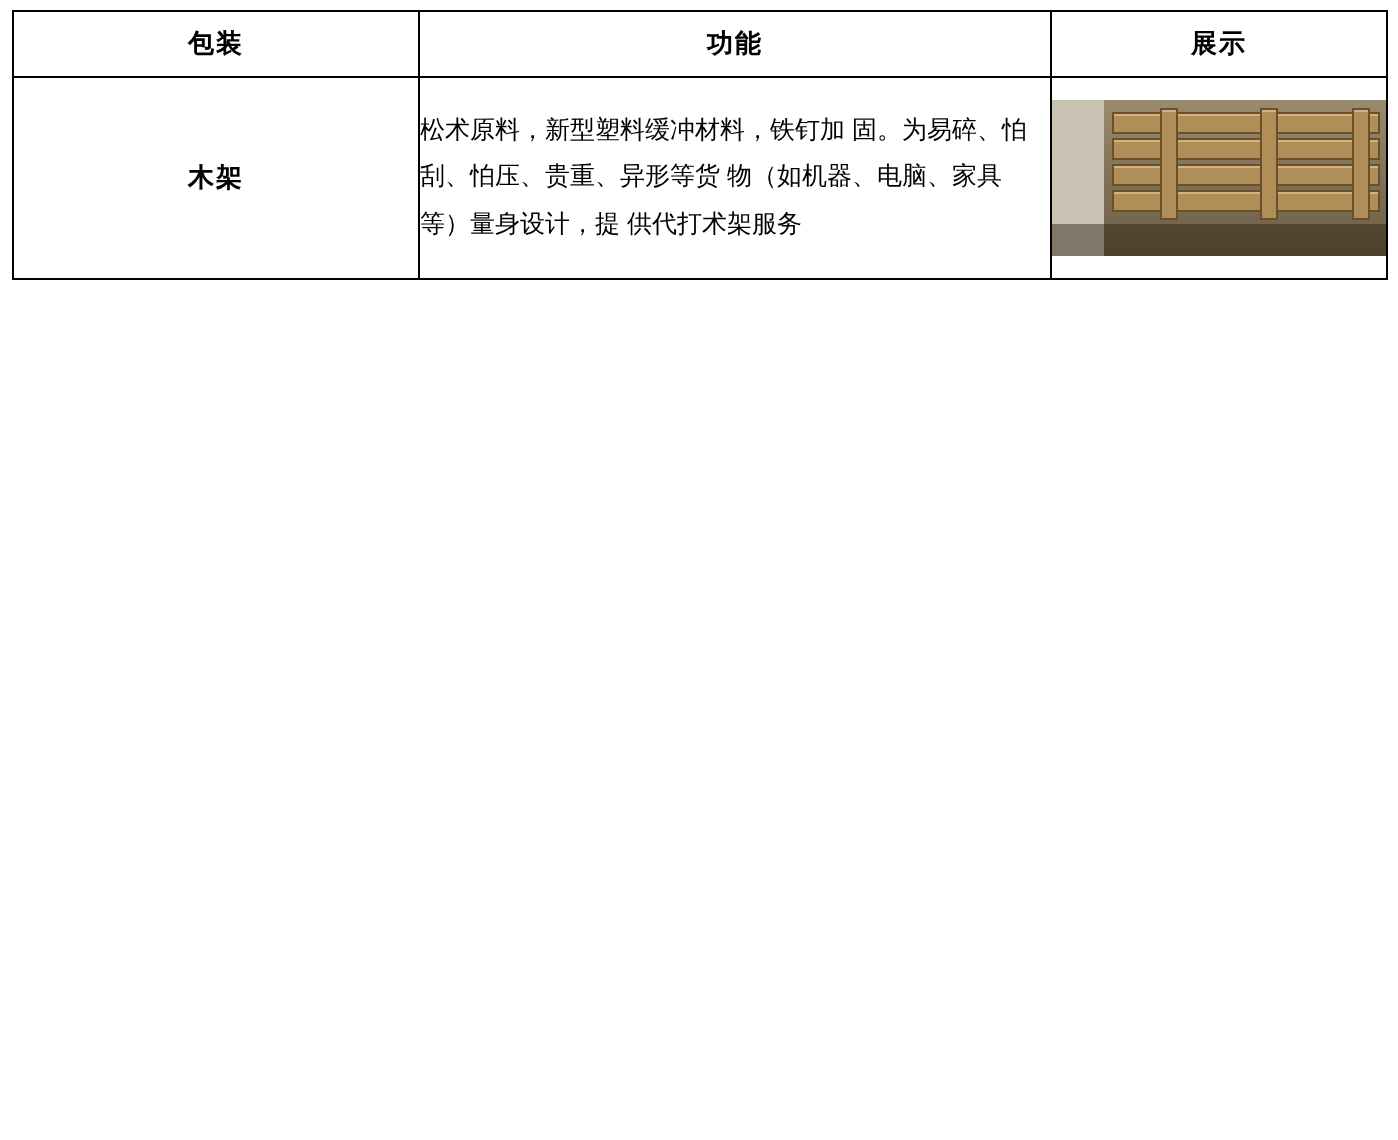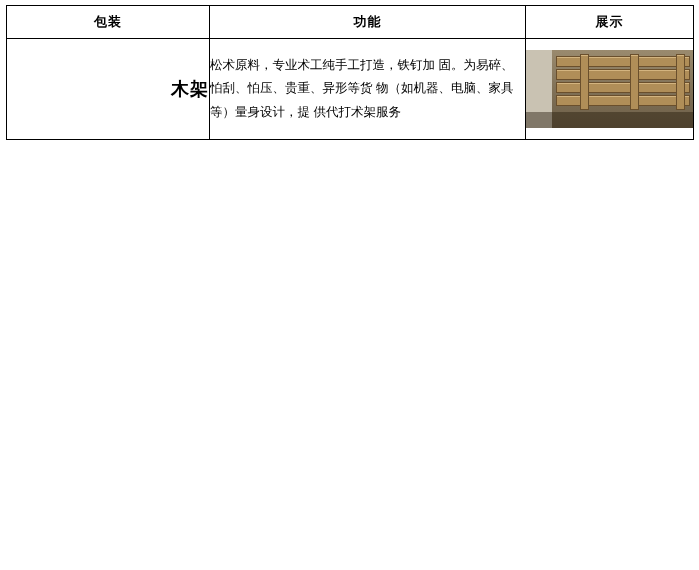--- a/index.html
+++ b/index.html
@@ -37,22 +37,22 @@
 
   thead th {
     height: 32px;
     font-size: 13px;
     font-weight: bold;
     text-align: center;
     letter-spacing: 1px;
   }
 
   .cat-cell {
-    text-align: right;
-    font-size: 18px;
+    text-align: center;
+    font-size: 13px;
     font-weight: bold;
     letter-spacing: 1px;
     padding: 4px 6px;
     line-height: 1.6;
   }
   .desc-cell {
     font-size: 12.5px;
     line-height: 1.85;
     padding: 10px 12px 10px 12px;
     text-align: left;
@@ -200,21 +200,21 @@
       <tr>
         <th>包装</th>
         <th>功能</th>
         <th>展示</th>
       </tr>
     </thead>
     <tbody>
 
       <tr>
         <td class="cat-cell">木架</td>
-        <td class="desc-cell">松术原料，专业术工纯手工打造，铁钉加 固。为易碎、怕刮、怕压、贵重、异形等货 物（如机器、电脑、家具等）量身设计，提 供代打术架服务</td>
+        <td class="desc-cell">松术原料，新型塑料缓冲材料，铁钉加 固。为易碎、怕刮、怕压、贵重、异形等货 物（如机器、电脑、家具等）量身设计，提 供代打术架服务</td>
         <td class="img-cell">
           <div class="photo ph-wood">
             <div class="lightwall"></div>
             <div class="plank" style="left:30px; top:6px; width:132px; height:9px;"></div>
             <div class="plank" style="left:30px; top:19px; width:132px; height:9px;"></div>
             <div class="plank" style="left:30px; top:32px; width:132px; height:9px;"></div>
             <div class="plank" style="left:30px; top:45px; width:132px; height:9px;"></div>
             <div class="plank" style="left:54px; top:4px; width:7px; height:54px;"></div>
             <div class="plank" style="left:104px; top:4px; width:7px; height:54px;"></div>
             <div class="plank" style="left:150px; top:4px; width:7px; height:54px;"></div>

